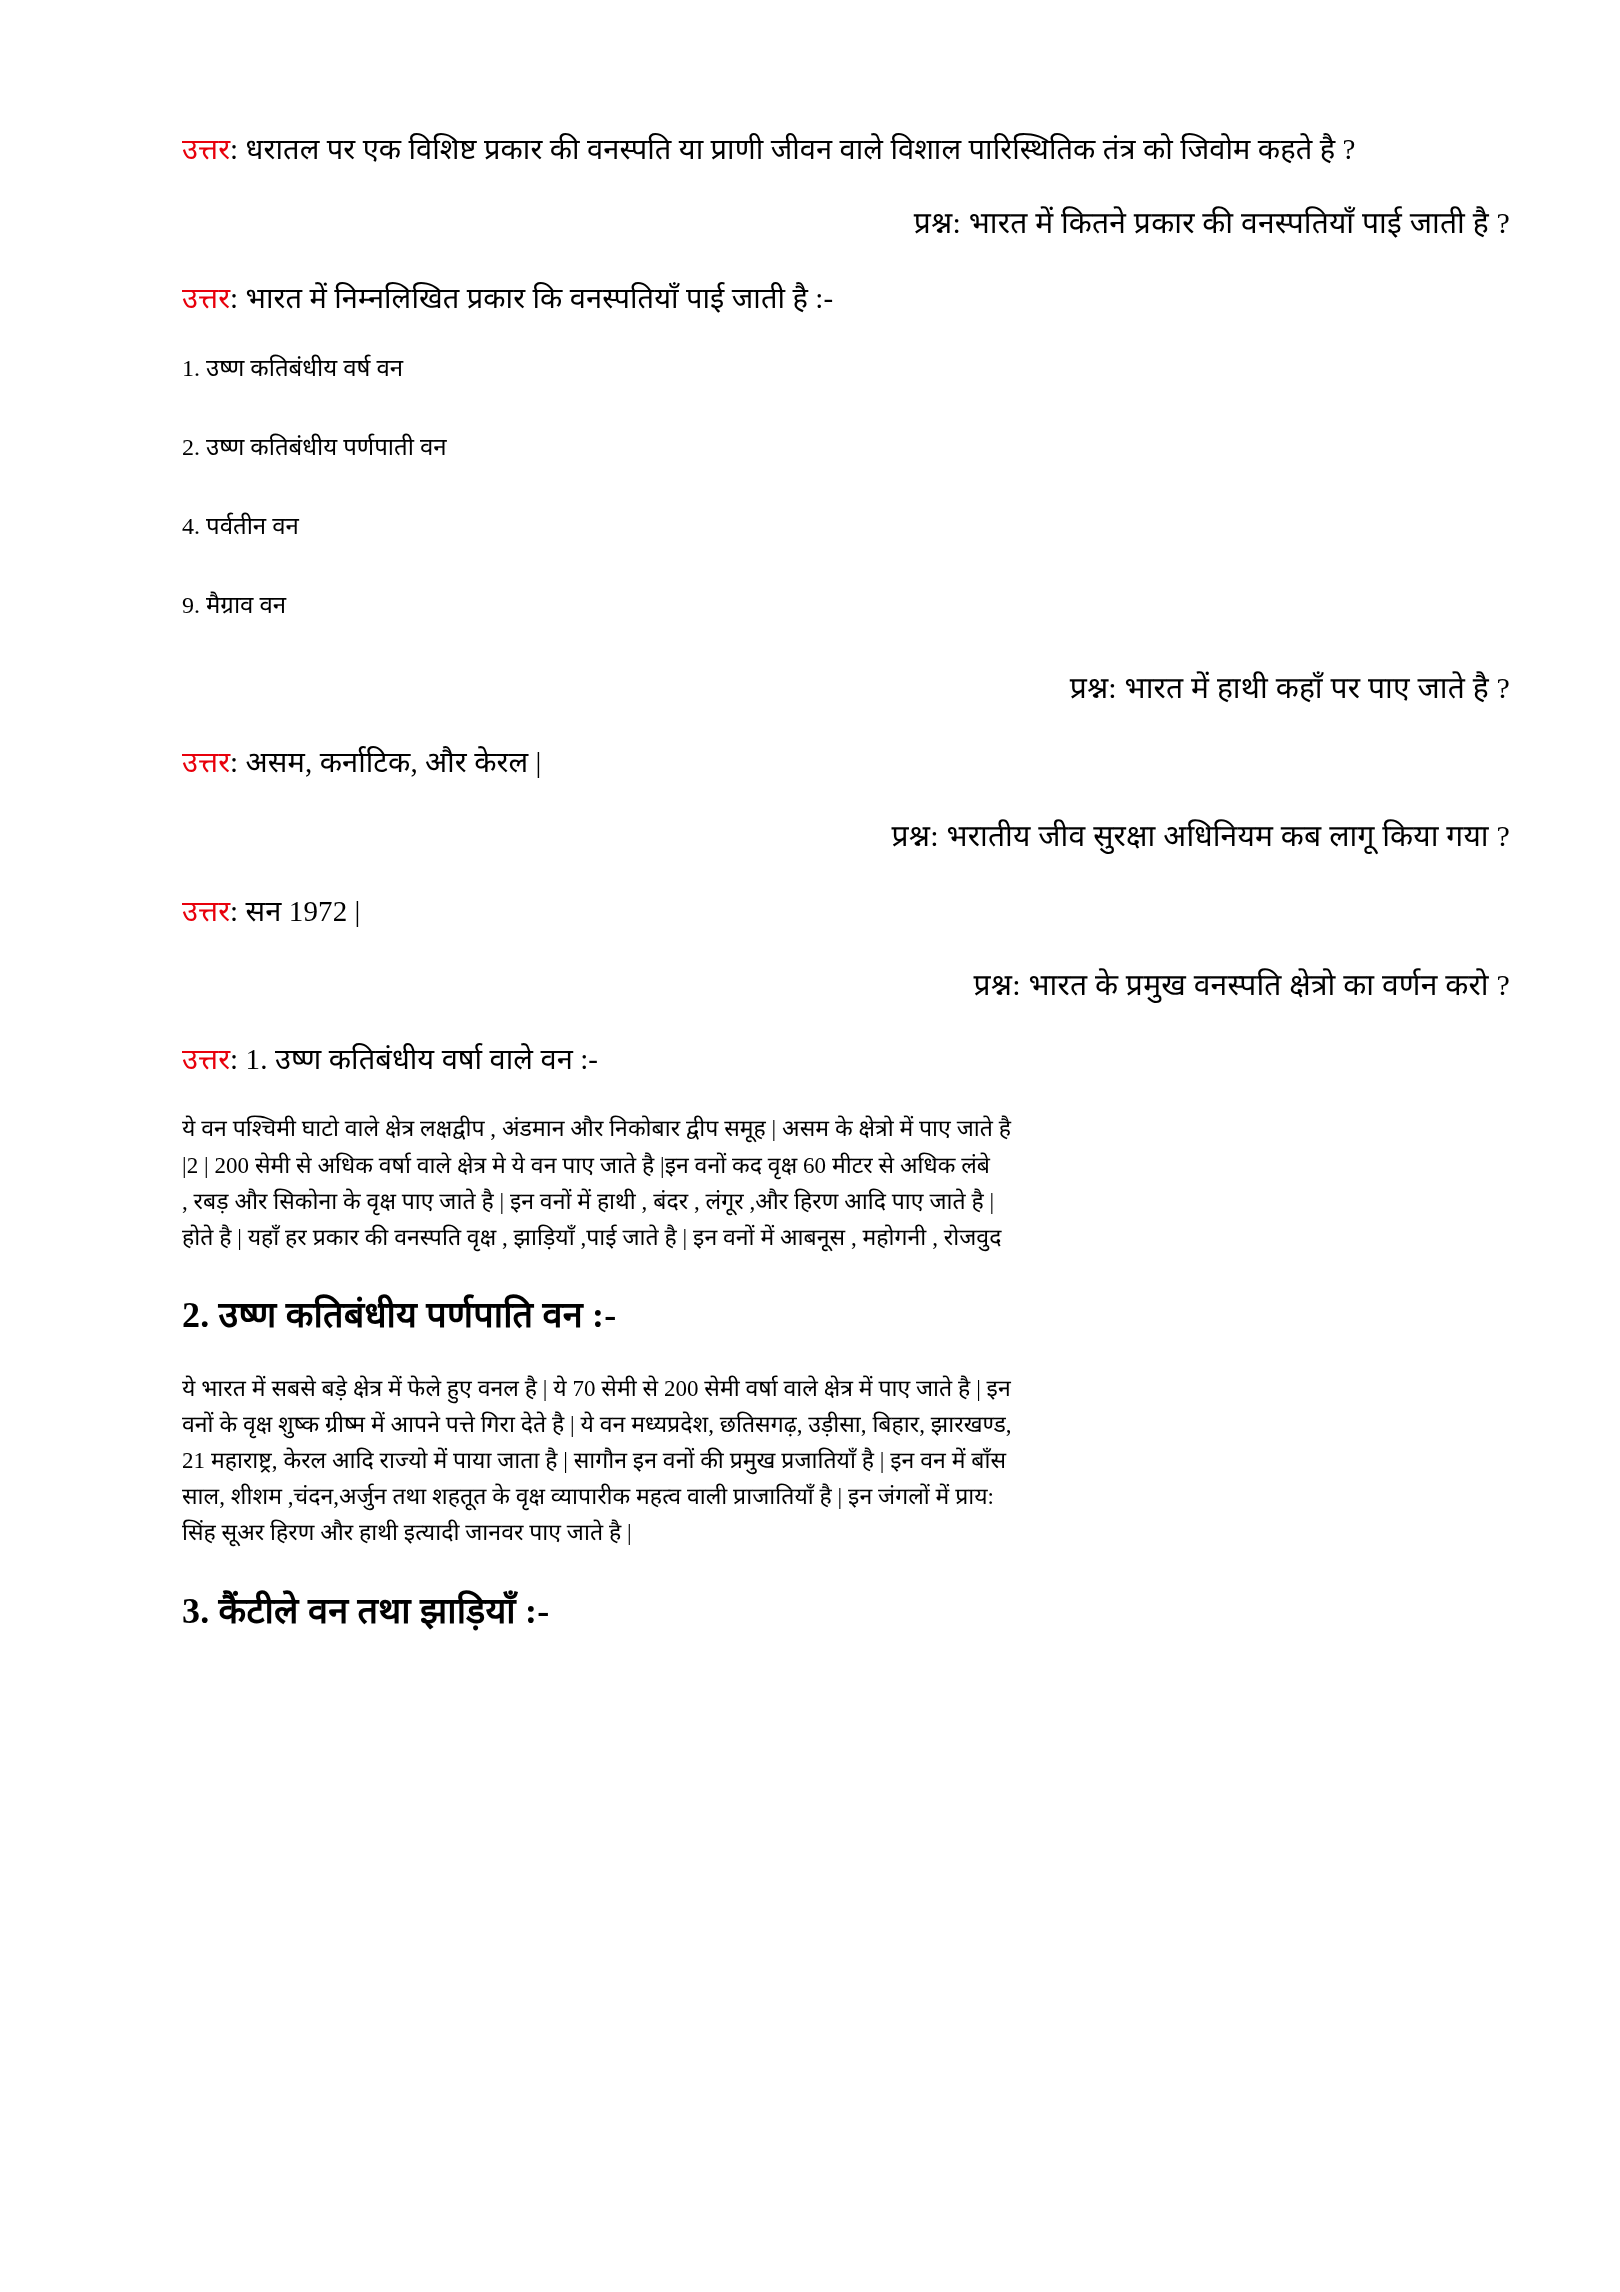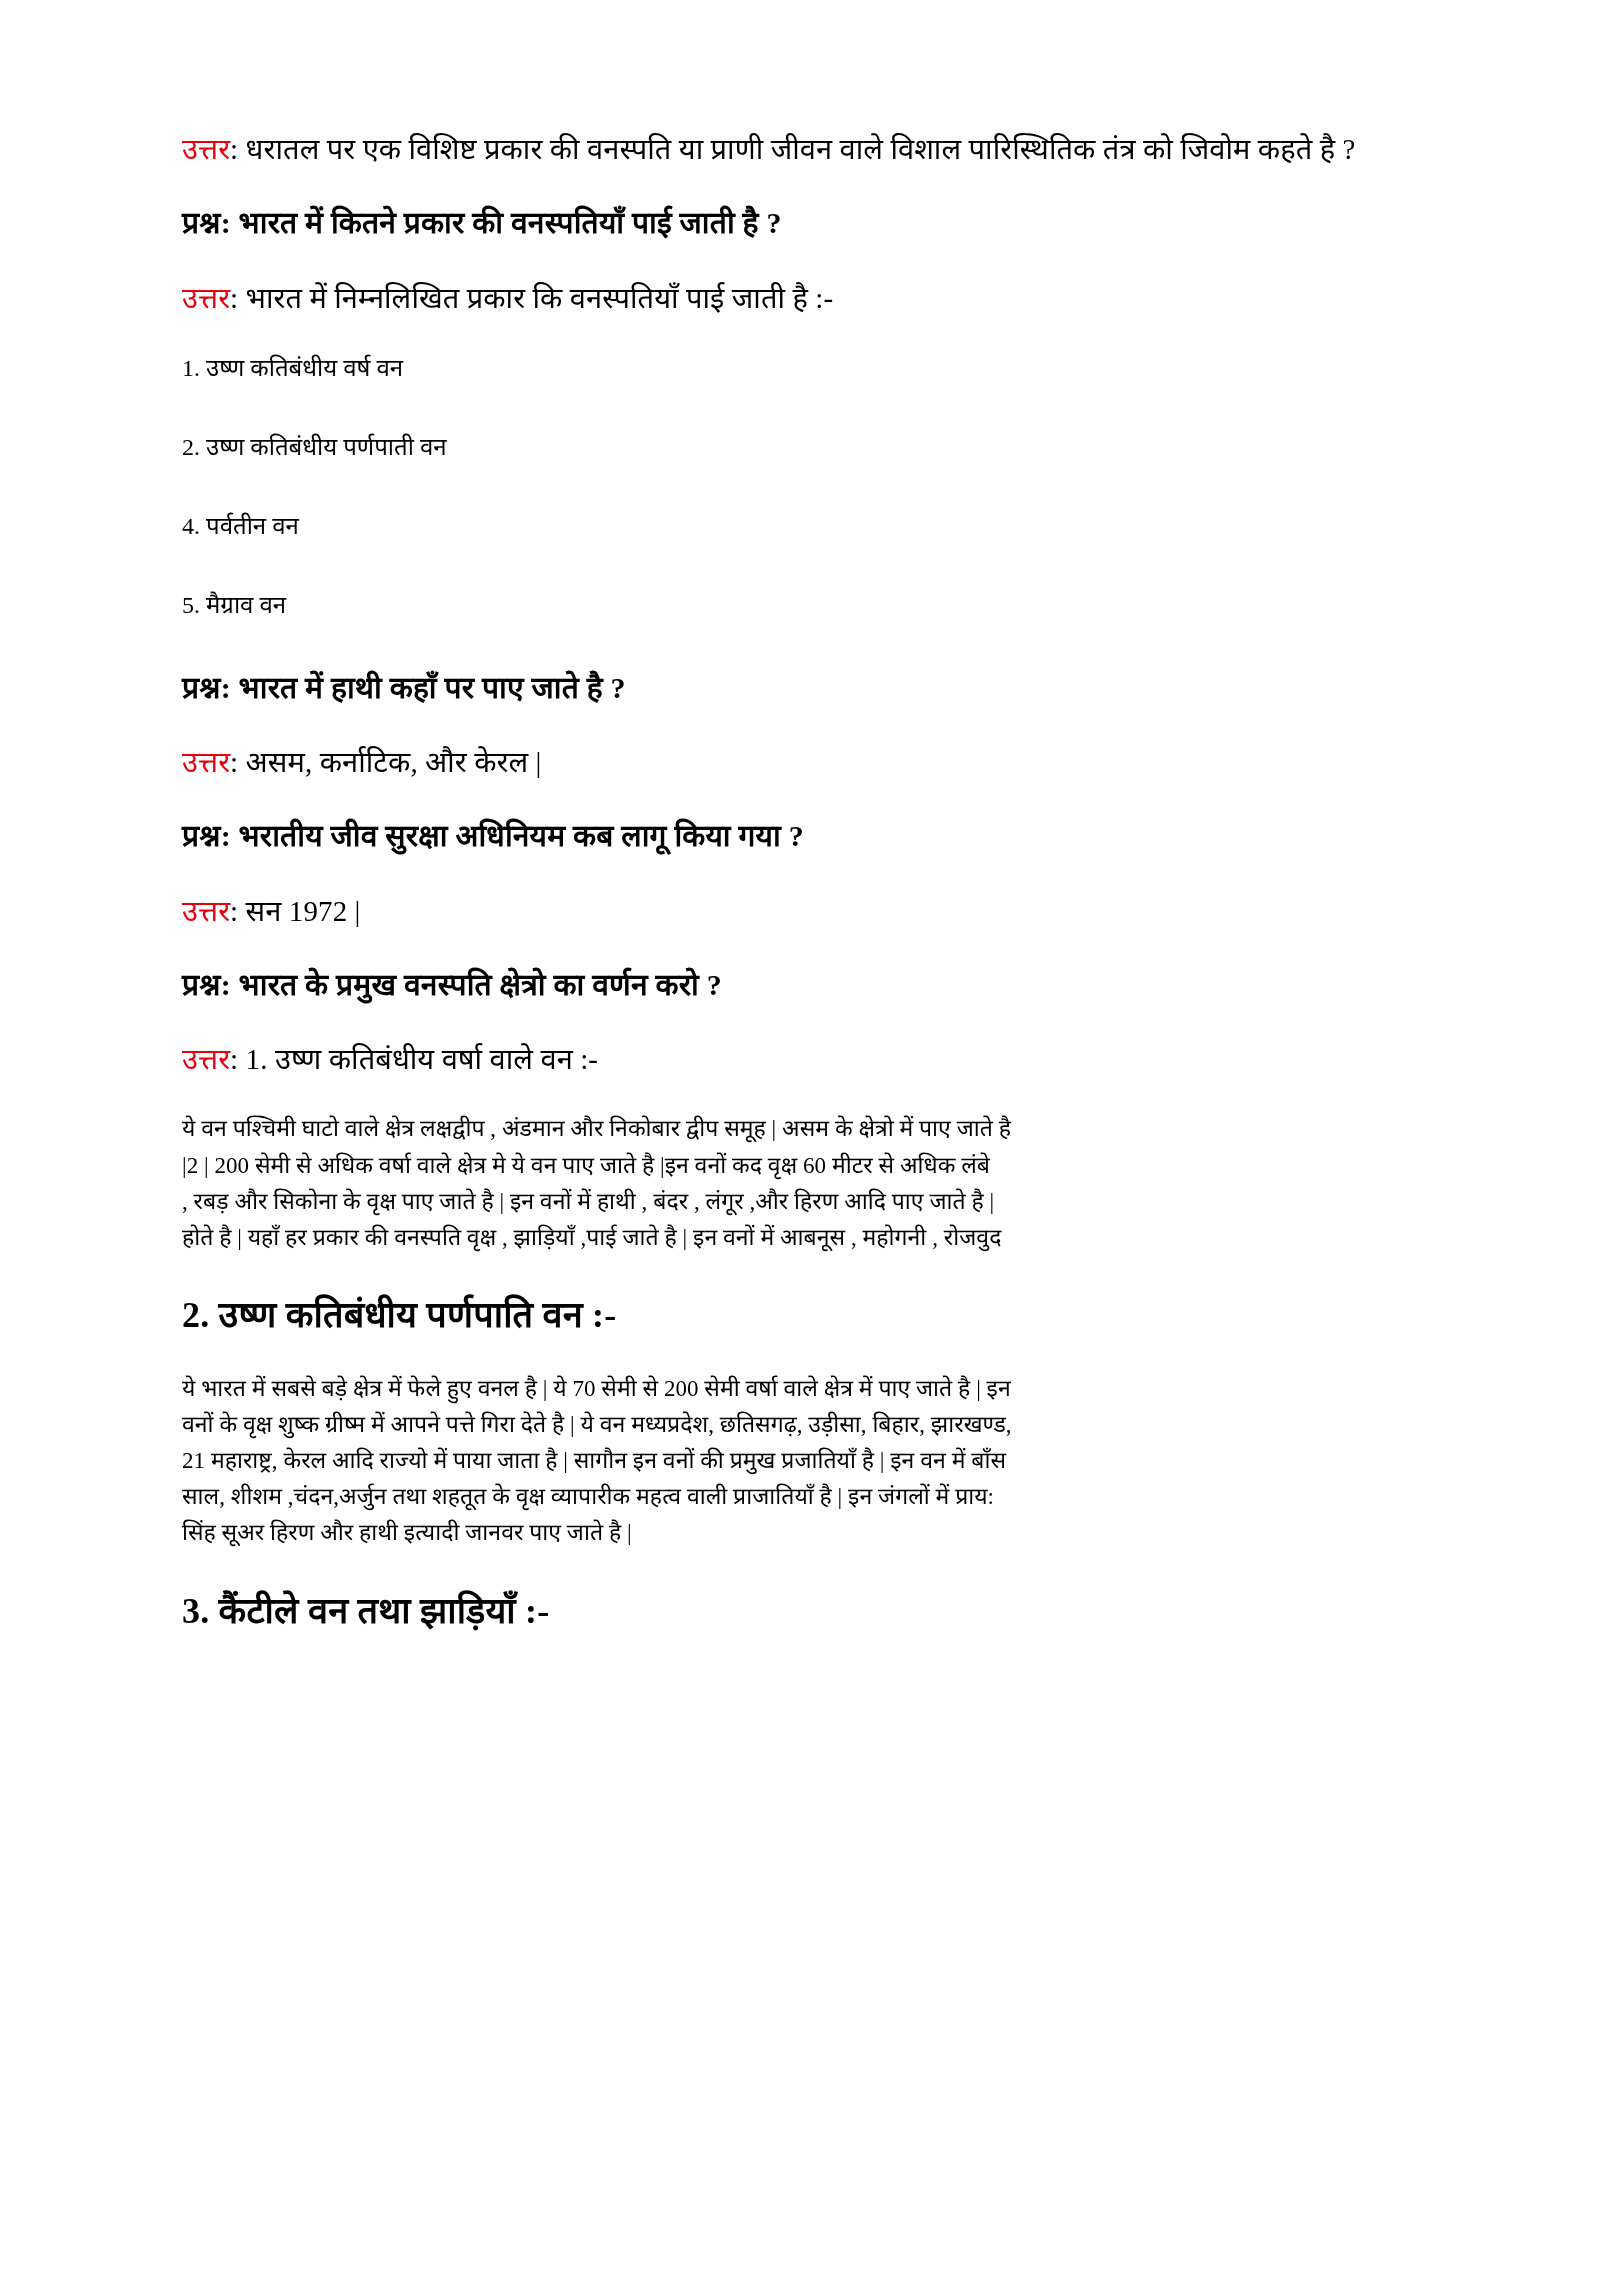--- a/index.html
+++ b/index.html
@@ -28,24 +28,25 @@
   
   .para {
     font-size: 29px;
     line-height: 1.52;
     margin: 0 0 30px 0;
     text-align: left;
     letter-spacing: 0.1px;
   }
   .qheading {
     font-size: 30px;
-    font-weight: bold;
+    font-weight: normal;
     line-height: 1.45;
     margin: 0 0 31px 0;
     letter-spacing: 0.2px;
+    text-align: right;
   }
   .subheading {
     font-size: 36px;
     font-weight: bold;
     line-height: 1.45;
     margin: 0 0 30px 0;
     letter-spacing: 0.2px;
   }
   .listitem {
     font-size: 24px;
@@ -83,21 +84,21 @@
       <span>प्रश्न</span><span>: भारत में कितने प्रकार की वनस्पतियाँ पाई जाती है ?</span>
     </p>
 
     <p class="para">
       <span class="label-uttar">उत्तर</span><span>: भारत में निम्नलिखित प्रकार कि वनस्पतियाँ पाई जाती है :-</span>
     </p>
 
     <p class="listitem">1. उष्ण कतिबंधीय वर्ष वन</p>
     <p class="listitem">2. उष्ण कतिबंधीय पर्णपाती वन</p>
     <p class="listitem">4. पर्वतीन वन</p>
-    <p class="listitem">5. मैग्राव वन</p>
+    <p class="listitem">9. मैग्राव वन</p>
 
     <p class="qheading">
       <span>प्रश्न</span><span>: भारत में हाथी कहाँ पर पाए जाते है ?</span>
     </p>
 
     <p class="para">
       <span class="label-uttar">उत्तर</span><span>: असम, कर्नाटिक, और केरल |</span>
     </p>
 
     <p class="qheading">

